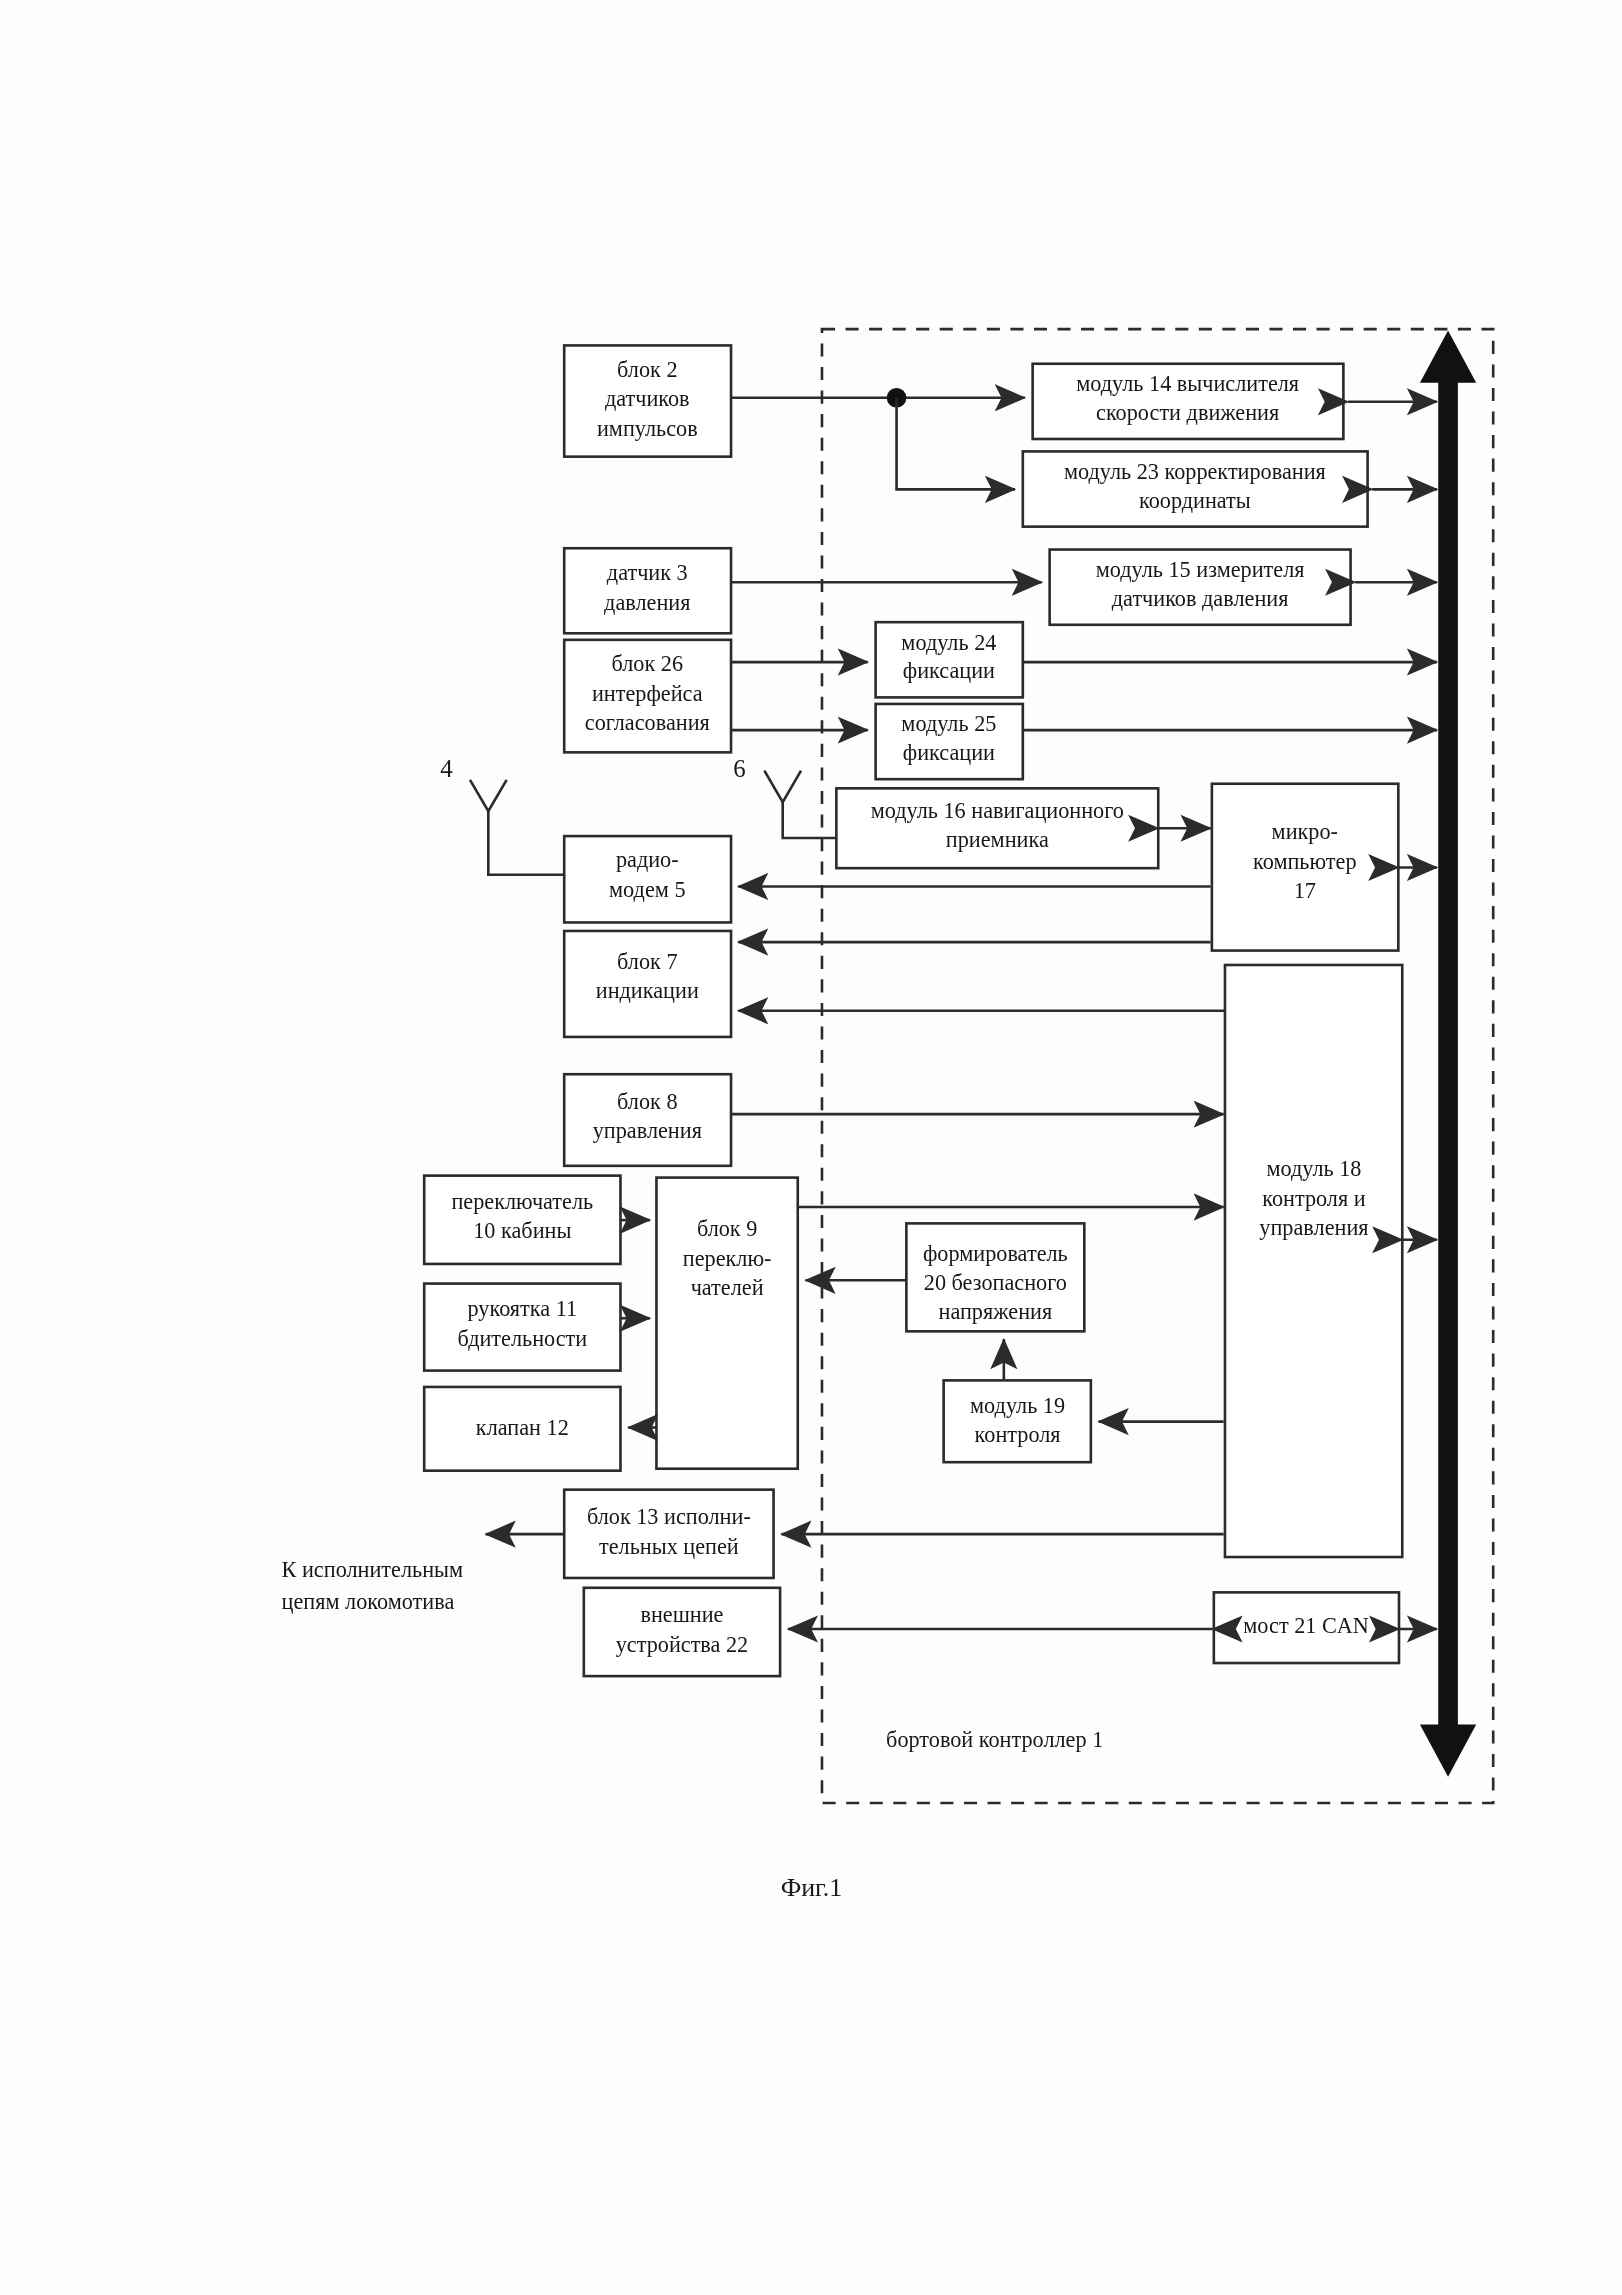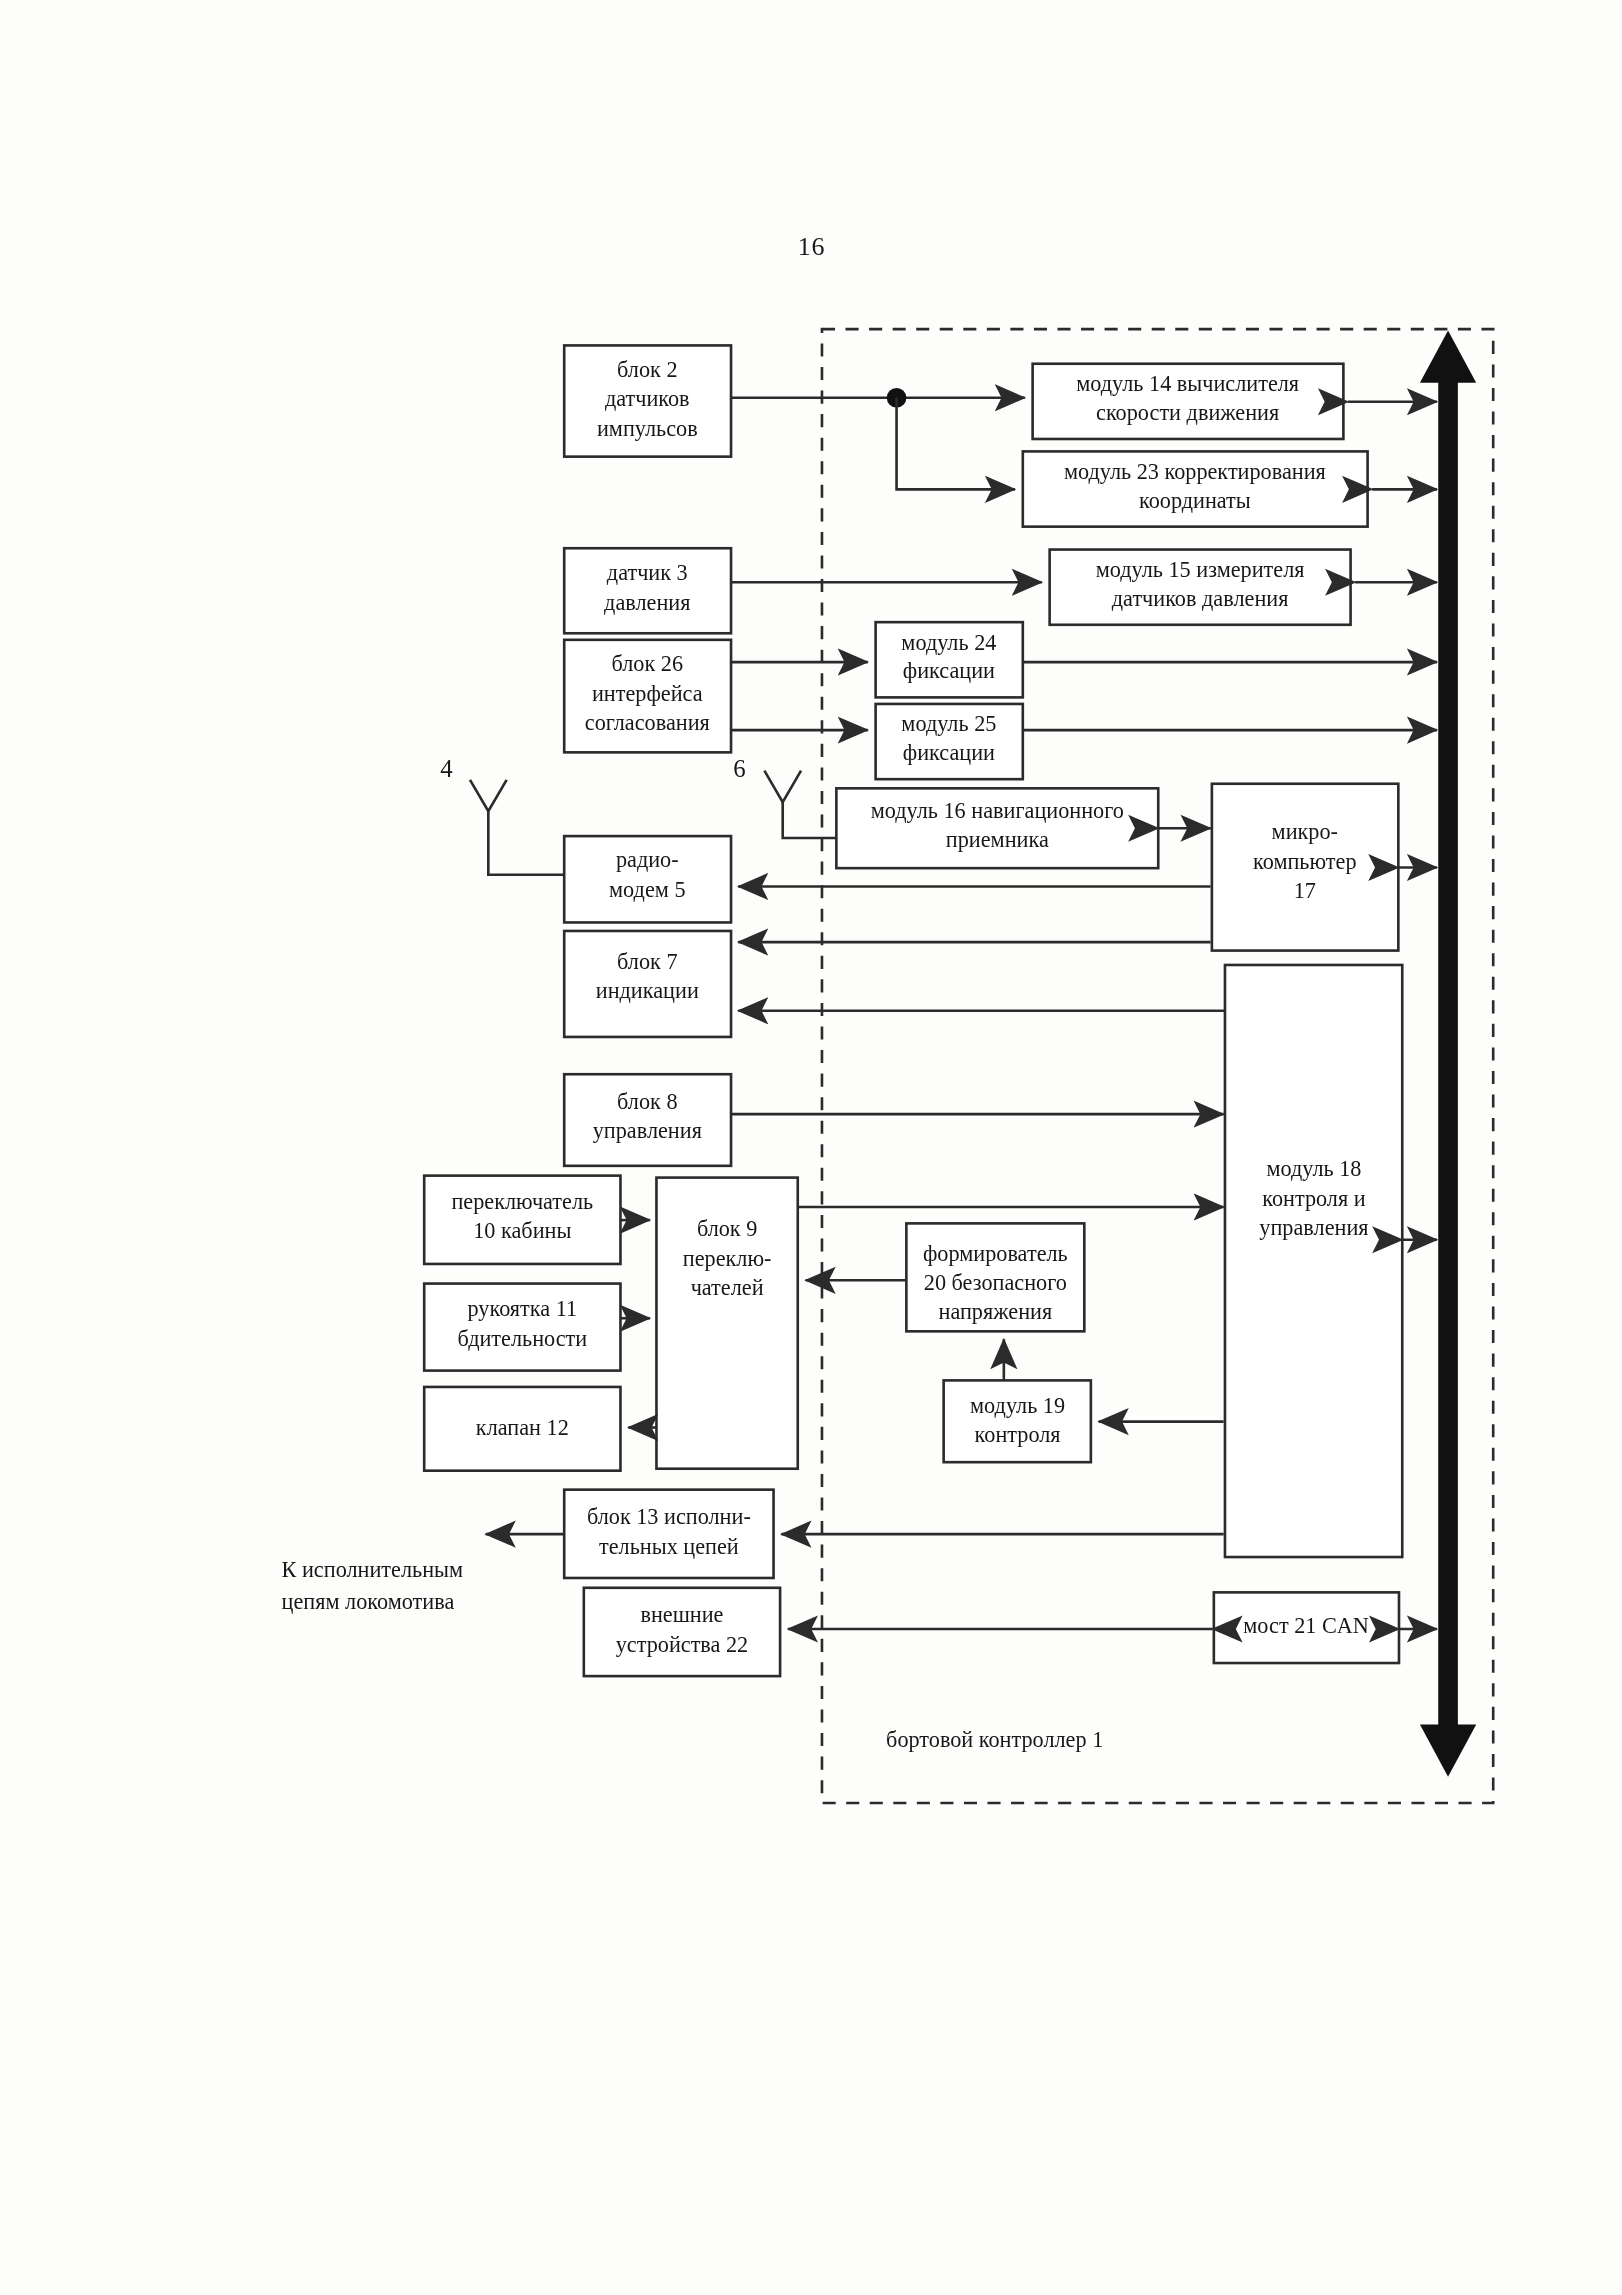--- a/index.html
+++ b/index.html
@@ -41,21 +41,20 @@
   text.inner{
     font-family:"Liberation Serif", serif;
     font-size:34px;fill:#171717;text-anchor:middle;
   }
 </style>
 </head>
 <body>
 
 <div class="page">
 
-  <div class="page-number">16</div>
 
   <svg class="diagram" viewBox="0 0 2480 3508">
     <defs>
       <marker id="ar" markerWidth="13" markerHeight="13" refX="11.5" refY="6" orient="auto" markerUnits="strokeWidth">
         <path d="M0,0.8 L12,6 L0,11.2 L2.6,6 Z" fill="#2b2b2b"></path>
       </marker>
       <marker id="arL" markerWidth="13" markerHeight="13" refX="11.5" refY="6" orient="auto" markerUnits="strokeWidth">
         <path d="M0,0.8 L12,6 L0,11.2 L2.6,6 Z" fill="#2b2b2b"></path>
       </marker>
     </defs>
@@ -259,15 +258,16 @@
     <path class="ln" d="M1853,2490 L1204,2490" marker-start="url(#arL)" marker-end="url(#ar)"></path>
     <path class="ln" d="M2138,2490 L2196,2490" marker-start="url(#arL)" marker-end="url(#ar)"></path>
 
     <text class="side" x="430" y="2410">К исполнительным</text>
     <text class="side" x="430" y="2460">цепям локомотива</text>
 
     <text class="inner" x="1520" y="2670">бортовой контроллер 1</text>
 
   </svg>
 
+  <div class="fig-caption">Фиг.1</div>
 
 </div>
 
 
 </body></html>

